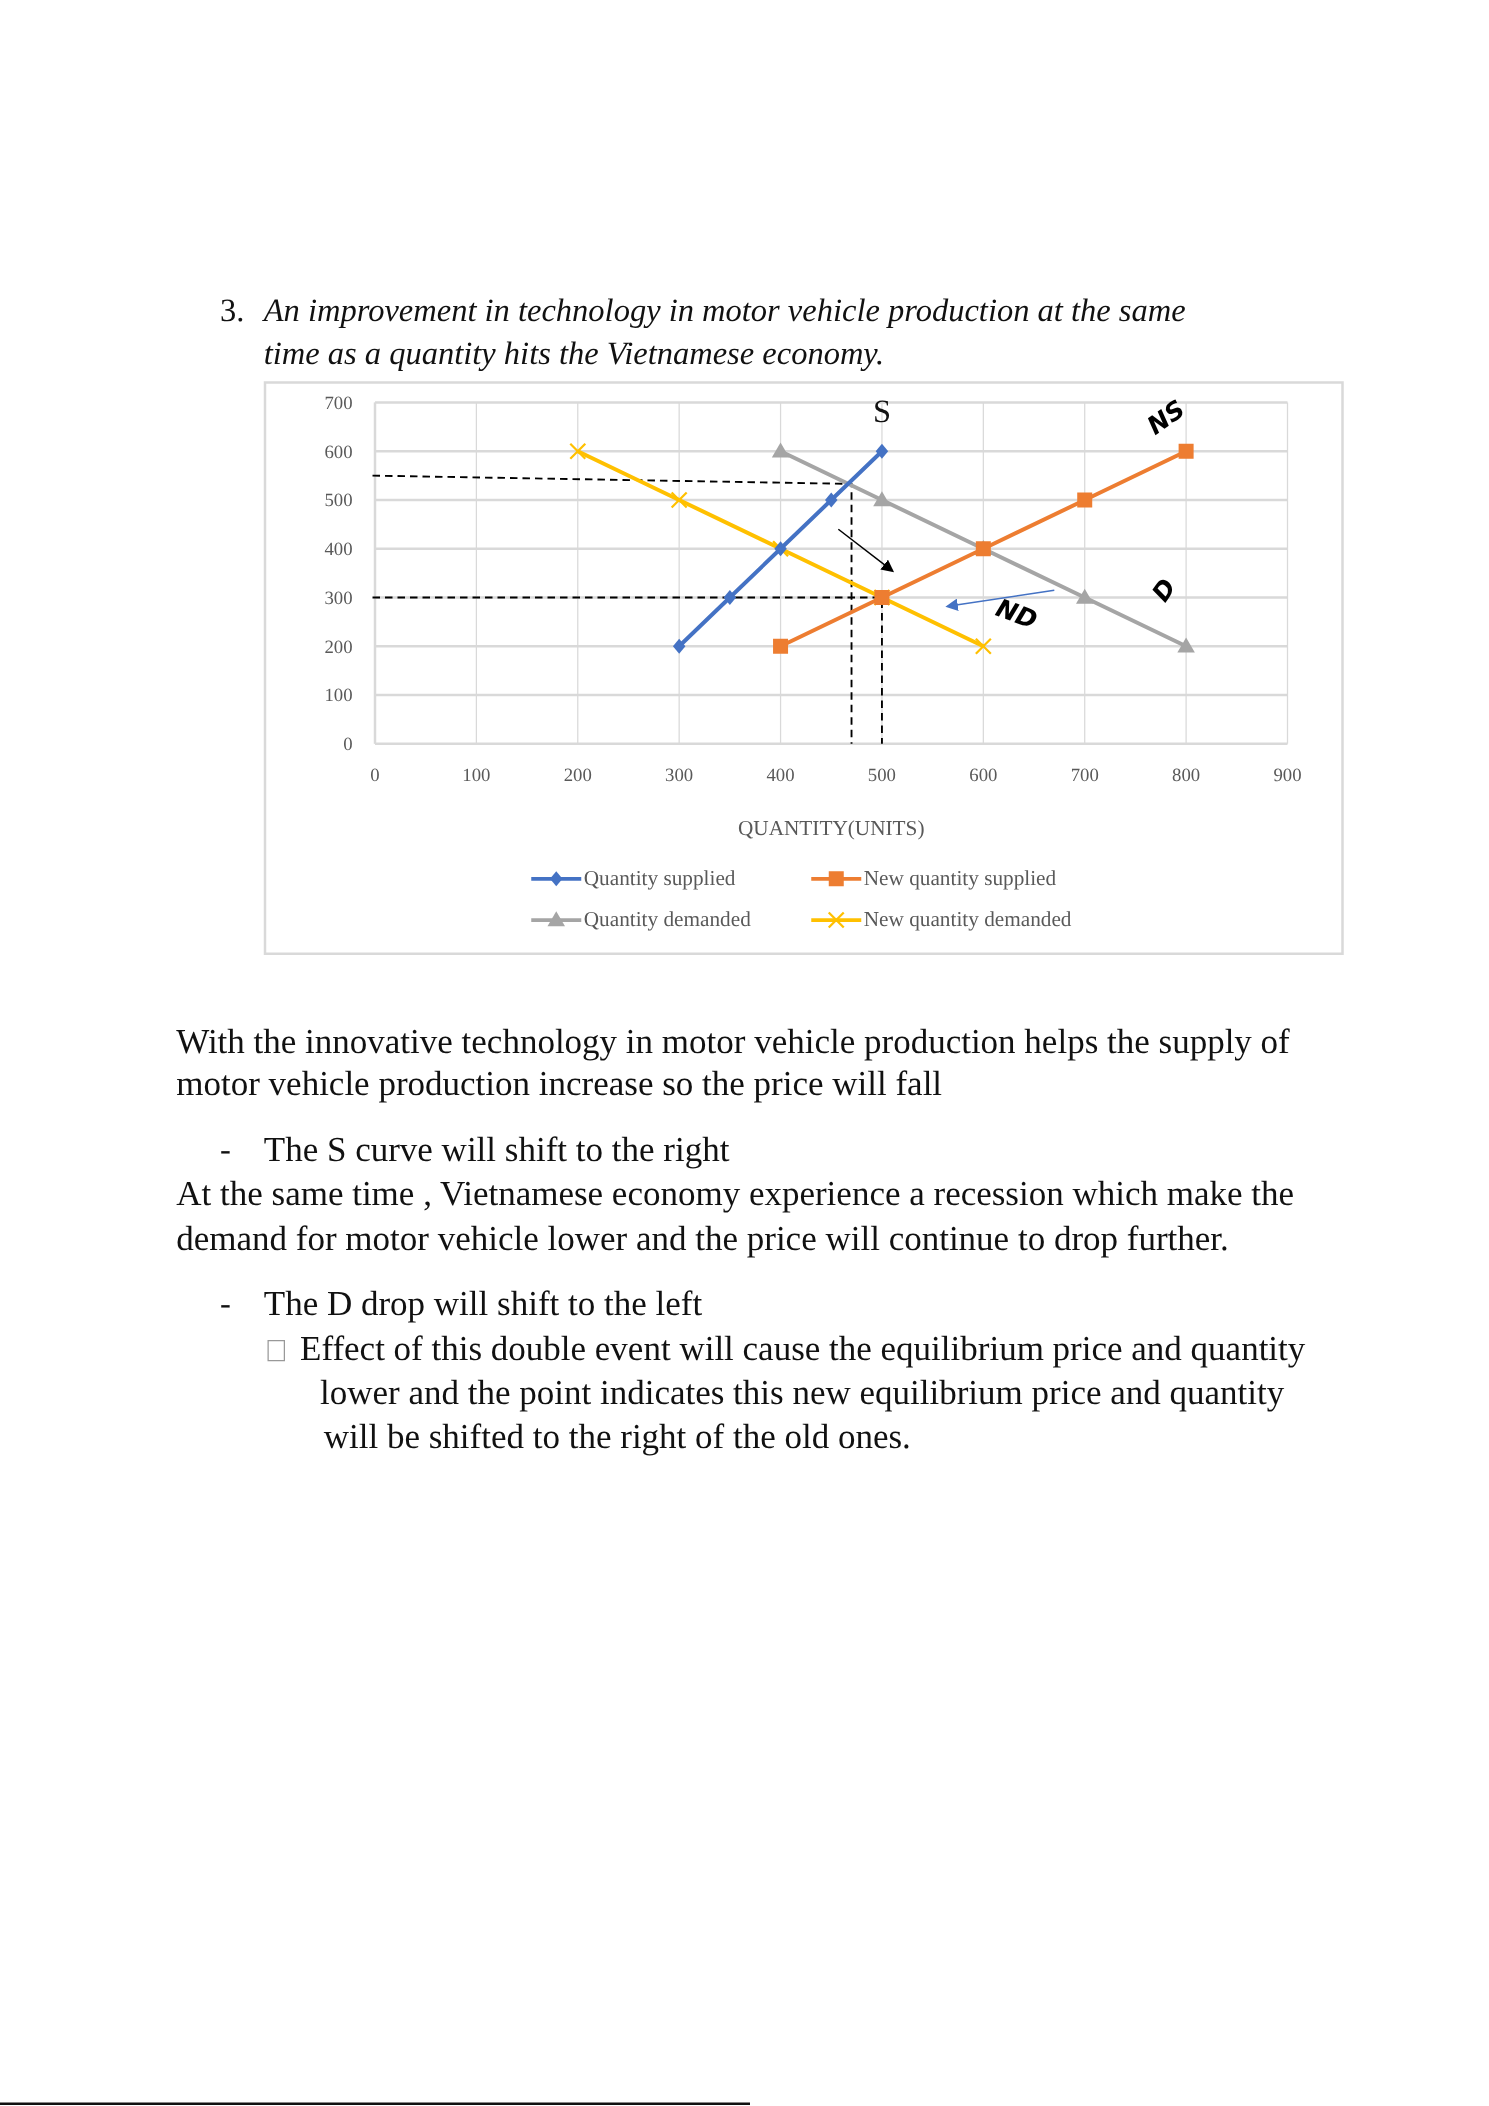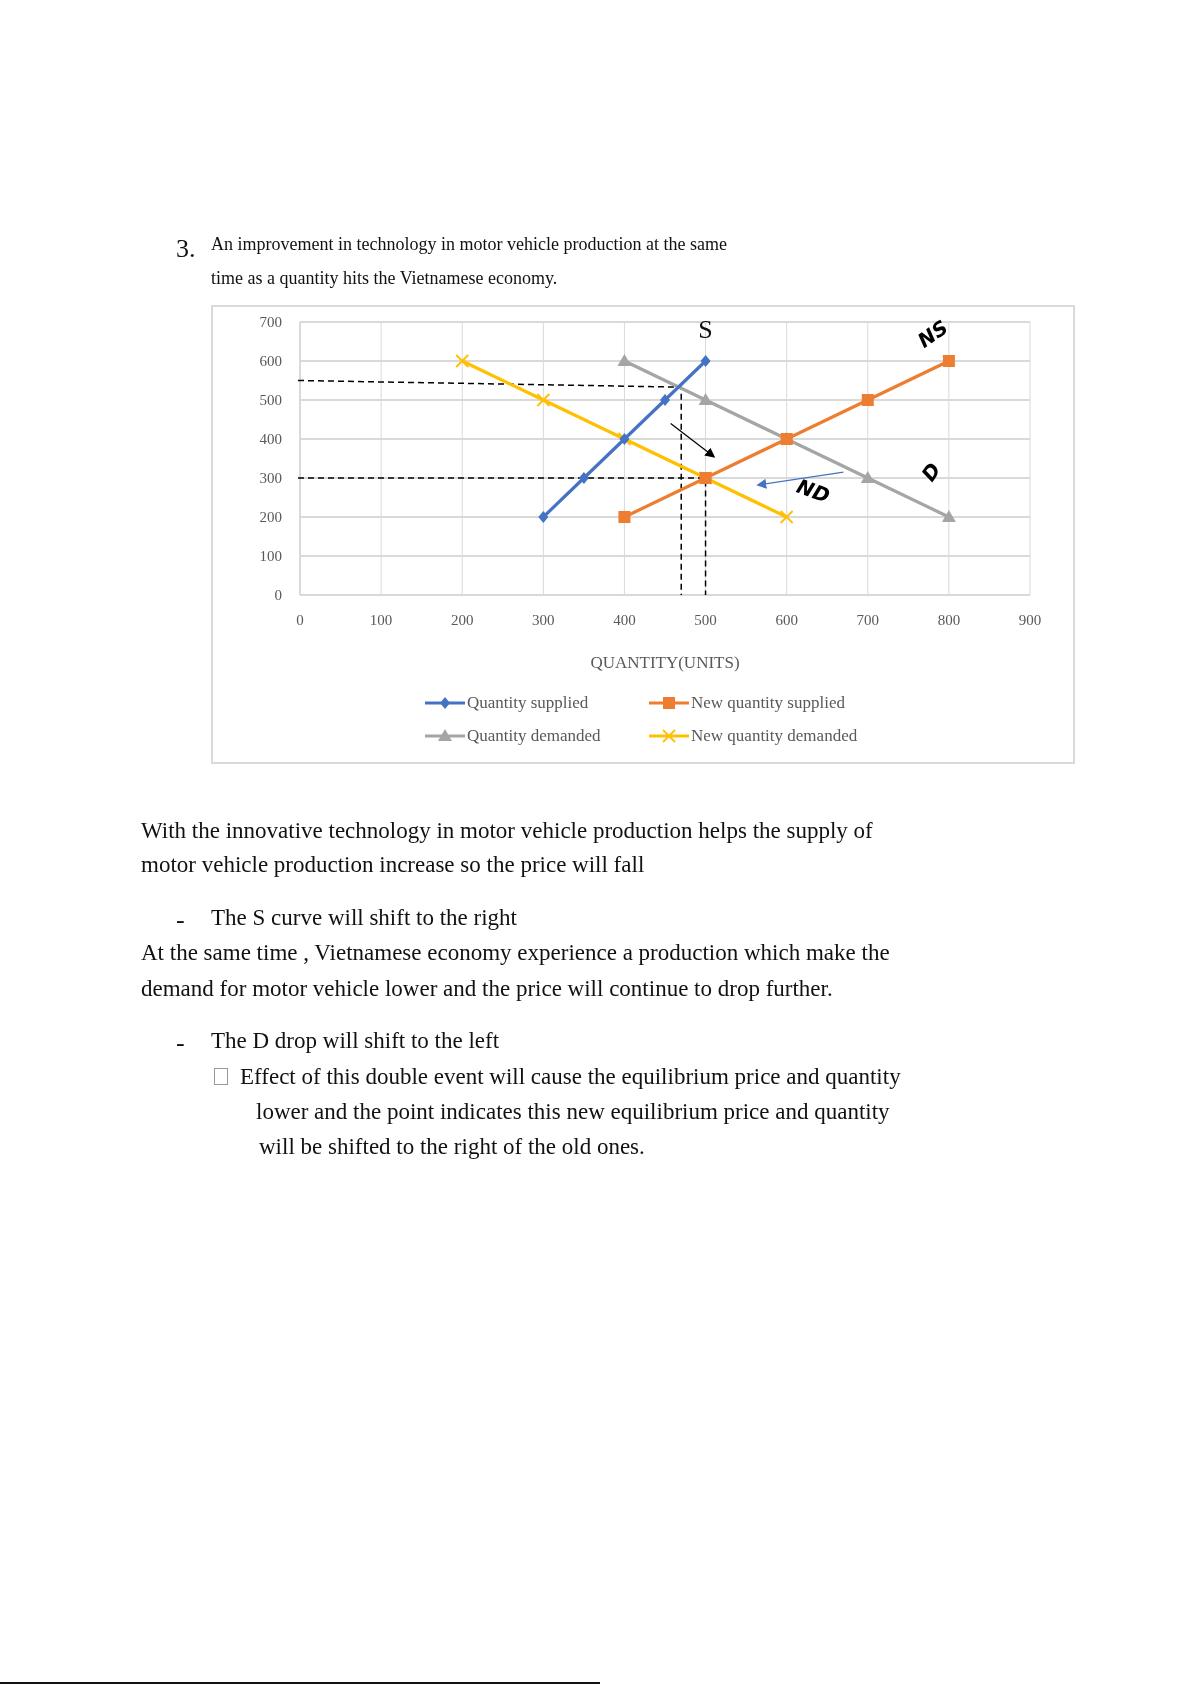--- a/index.html
+++ b/index.html
@@ -1,23 +1,23 @@
 <!DOCTYPE html>
 <html><head>
 <meta charset="utf-8">
 <style>
   html, body { margin: 0; padding: 0; background: #ffffff; }
   body { width: 1191px; height: 1685px; position: relative; overflow: hidden;
          font-family: "Liberation Serif", "DejaVu Serif", serif; color: #111; }
   .q-num { position: absolute; left: 176px; top: 234px; font-size: 26px; }
-  .q-line { position: absolute; left: 211px; font-size: 18px; white-space: nowrap; }
+  .q-line { position: absolute; left: 211px; font-size: 26px; white-space: nowrap; font-style: italic; }
   .chart-frame { position: absolute; left: 211px; top: 305px; width: 864px; height: 459px;
                  border: 2px solid #d9d9d9; box-sizing: border-box; }
   svg.chart { position: absolute; left: 0; top: 0; }
-  .p { position: absolute; font-size: 23px; white-space: nowrap; }
+  .p { position: absolute; font-size: 28px; white-space: nowrap; }
   .dash { position: absolute; font-size: 26px; }
   .tick { font-family: "Liberation Serif", serif; font-size: 15px; fill: #595959; }
   .axis-title { font-family: "Liberation Serif", serif; font-size: 17px; fill: #595959; }
   .legend-text { font-family: "Liberation Serif", serif; font-size: 17px; fill: #595959; }
   .ann-s { font-family: "Liberation Serif", serif; font-size: 26px; fill: #111; }
   .ann-bold { font-family: "DejaVu Sans", sans-serif; font-size: 20px; font-weight: bold; fill: #000; font-style: italic; }
   .bottom-rule { position: absolute; left: 0; top: 1682px; width: 600px; height: 2px; background: #111; }
   .box-glyph { display: inline-block; width: 14px; height: 17px; border: 1px solid #999; margin-right: 12px; vertical-align: -1px; box-sizing: border-box; }
 </style>
 </head>
@@ -138,21 +138,21 @@
     </g>
     <text x="691" y="741" class="legend-text">New quantity demanded</text>
   </svg>
 
 <div class="p" style="left:141px; top:818px">With the innovative technology in motor vehicle production helps the supply of</div>
 <div class="p" style="left:141px; top:852px">motor vehicle production increase so the price will fall</div>
 
 <div class="dash" style="left:176px; top:905px">-</div>
 <div class="p" style="left:211px; top:905px">The S curve will shift to the right</div>
 
-<div class="p" style="left:141px; top:940px">At the same time , Vietnamese economy experience a production which make the</div>
+<div class="p" style="left:141px; top:940px">At the same time , Vietnamese economy experience a recession which make the</div>
 <div class="p" style="left:141px; top:976px">demand for motor vehicle lower and the price will continue to drop further.</div>
 
 <div class="dash" style="left:176px; top:1028px">-</div>
 <div class="p" style="left:211px; top:1028px">The D drop will shift to the left</div>
 
 <div class="p" style="left:214px; top:1064px">
   <span class="box-glyph"></span><span>Effect of this double event will cause the equilibrium price and quantity</span>
 </div>
 <div class="p" style="left:256px; top:1099px">lower and the point indicates this new equilibrium price and quantity</div>
 <div class="p" style="left:259px; top:1134px">will be shifted to the right of the old ones.</div>

